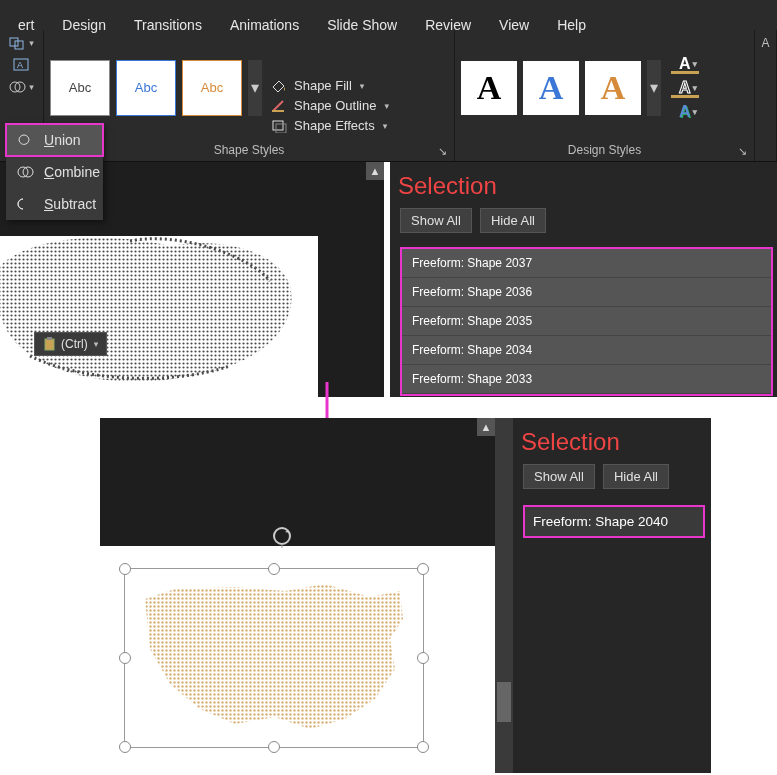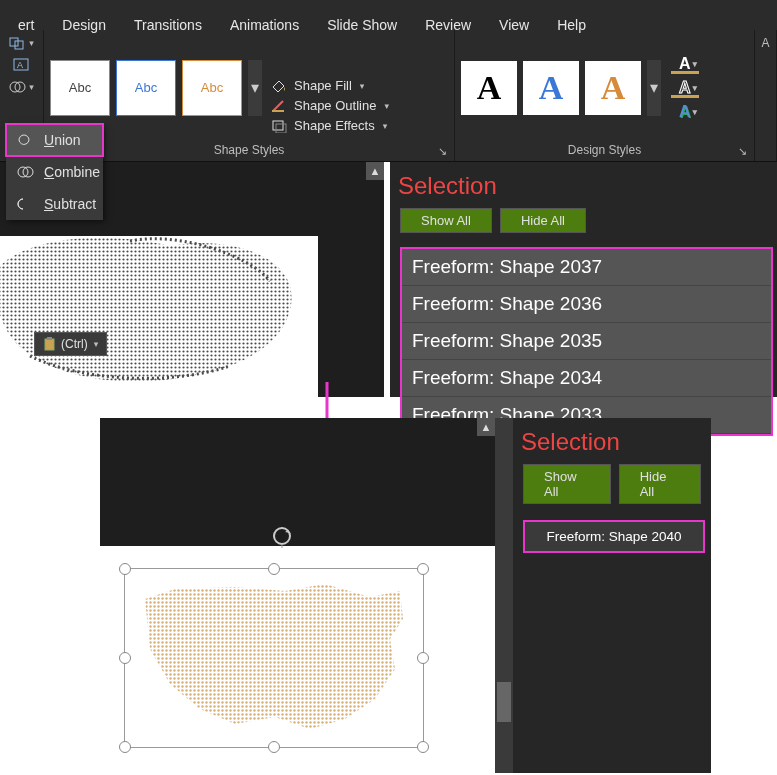--- a/index.html
+++ b/index.html
@@ -50,23 +50,23 @@
   
   .paste-chip { position: absolute; left: 34px; top: 332px; background: #3a3a3a; border: 1px solid #555; color: #e0e0e0; font-size: 12px; padding: 4px 8px; display: flex; align-items: center; gap: 4px; cursor: pointer; }
   
   .slide-area { position: absolute; left: 0; top: 162px; width: 384px; height: 235px; background: #1e1e1e; }
   .slide-canvas-top { position: absolute; left: 0; top: 74px; width: 318px; height: 161px; background: #fff; overflow: hidden; }
   .dotted-blob { position: absolute; }
   
   .sel-pane { position: absolute; left: 390px; top: 162px; right: 0; height: 235px; background: #262626; }
   .sel-title { color: #ef4444; font-size: 24px; font-weight: 300; padding: 10px 10px 8px 8px; }
   .sel-btns { display: flex; gap: 8px; padding: 0 10px 10px 10px; }
-  .sel-btn { background: #4d7c0f; border: 1px solid #555; color: #e0e0e0; font-size: 13px; padding: 4px 20px; cursor: pointer; }
+  .sel-btn { background: #404040; border: 1px solid #555; color: #e0e0e0; font-size: 13px; padding: 4px 10px; cursor: pointer; }
   .sel-list { margin: 4px 4px 0 10px; border: 2px solid #e835cc; }
-  .sel-row { background: #555; color: #fff; font-size: 19px; padding: 7px 10px; border-bottom: 1px solid #444; cursor: pointer; }
+  .sel-row { background: #555; color: #fff; font-size: 12px; padding: 7px 10px; border-bottom: 1px solid #444; cursor: pointer; }
   
   .scroll-up { position: absolute; width: 18px; height: 18px; background: #555; color: #ddd; display: flex; align-items: center; justify-content: center; font-size: 11px; }
   
   
   .arrow { position: absolute; left: 312px; top: 382px; }
   
   
   .bottom-section { position: absolute; top: 418px; left: 100px; width: 611px; height: 355px; background: #1e1e1e; display: flex; }
   .bottom-left { flex: 1; position: relative; background: #1e1e1e; }
   .bottom-canvas { position: absolute; left: 0; top: 128px; right: 0; bottom: 0; background: #fff; }
@@ -75,21 +75,21 @@
   .handle { position: absolute; width: 12px; height: 12px; border: 1.5px solid #888; background: #fff; border-radius: 50%; }
   .handle.tl { left: -6px; top: -6px; } .handle.tr { right: -6px; top: -6px; }
   .handle.bl { left: -6px; bottom: -6px; } .handle.br { right: -6px; bottom: -6px; }
   .handle.t { left: calc(50% - 6px); top: -6px; } .handle.b { left: calc(50% - 6px); bottom: -6px; }
   .handle.l { left: -6px; top: calc(50% - 6px); } .handle.r { right: -6px; top: calc(50% - 6px); }
   
   .bottom-scroll { width: 18px; background: #3a3a3a; position: relative; }
   .scroll-thumb { position: absolute; left: 2px; top: 264px; width: 14px; height: 40px; background: #666; }
   
   .bottom-sel { width: 198px; background: #262626; }
-  .bottom-sel .sel-row-single { margin: 8px 8px 0 12px; outline: 2px solid #e835cc; background: #3a3a3a; color: #fff; font-size: 13.5px; padding: 7px 8px; cursor: pointer; text-align: center; }
+  .bottom-sel .sel-row-single { margin: 8px 8px 0 12px; outline: 2px solid #e835cc; background: #3a3a3a; color: #fff; font-size: 13.5px; padding: 7px 8px; cursor: pointer; }
   
 </style>
 </head>
 <body>
 
 <div class="top-section">
 
   <div class="menubar">
     <div class="menu-item">ert</div>
     <div class="menu-item">Design</div>

